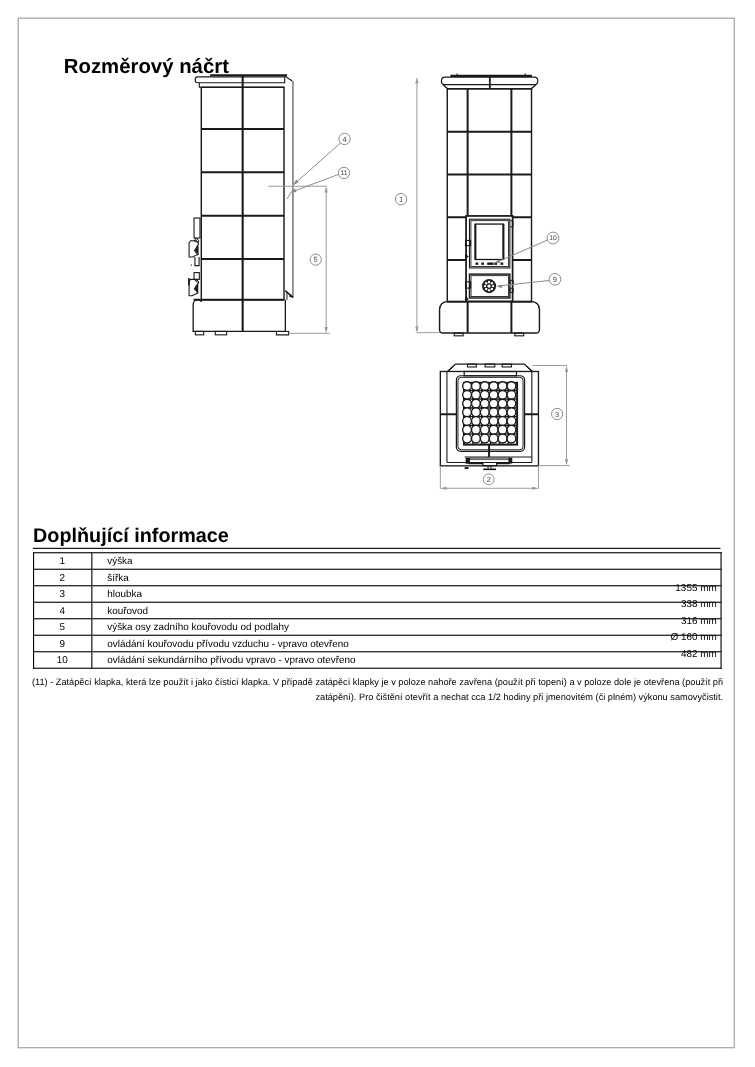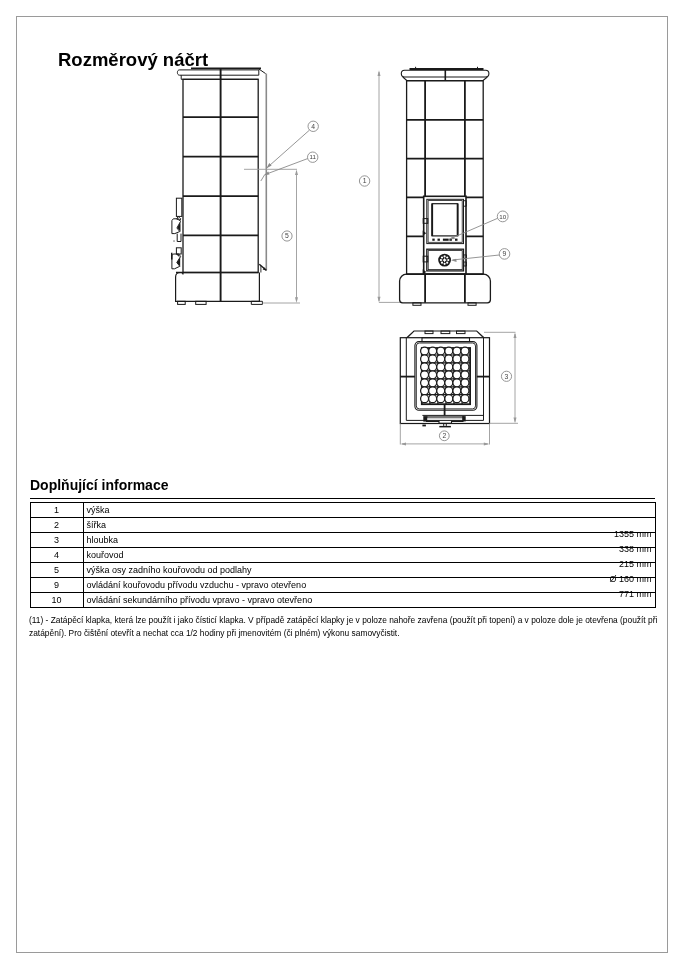--- a/index.html
+++ b/index.html
@@ -315,58 +315,58 @@
     <path d="M515,423.2 L513.5,417.6 L516.5,417.6 Z" fill="#9a9a9a" stroke="none"></path>
   </g>
 
   <g>
     <circle cx="506.5" cy="376.3" r="5.1" stroke="#8a8a8a" stroke-width="0.9"></circle>
     <text x="506.5" y="378.7" font-size="6.8" fill="#444" text-anchor="middle" stroke="none" font-family="Liberation Sans">3</text>
   </g>
 </g>
 </svg>
 
-<div class="abs" style="left:30px;top:477px;font-size:14px;font-weight:bold;color:#000;">Doplňující informace</div>
+<div class="abs" style="left:30px;top:477px;font-size:18px;font-weight:bold;color:#000;">Doplňující informace</div>
 
 <div class="abs" style="left:30px;top:497.5px;width:625px;height:0;border-top:1.2px solid #000;"></div>
 
 <div class="abs" style="left:29.5px;top:501.5px;">
 <table style="border-collapse:collapse;table-layout:fixed;width:626px;font-size:9px;color:#000;">
   <tbody>
         <tr style="height:15.1px;">
           <td class="n">1</td>
           <td class="d">výška<span class="v">1355 mm</span></td>
         </tr>
   <tr style="height:15.1px;">
           <td class="n">2</td>
           <td class="d">šířka<span class="v">338 mm</span></td>
         </tr>
   <tr style="height:15.1px;">
           <td class="n">3</td>
-          <td class="d">hloubka<span class="v">215 mm</span></td>
+          <td class="d">hloubka<span class="v">316 mm</span></td>
         </tr>
   <tr style="height:15.1px;">
           <td class="n">4</td>
           <td class="d">kouřovod<span class="v">Ø 160 mm</span></td>
         </tr>
   <tr style="height:15.1px;">
           <td class="n">5</td>
-          <td class="d">výška osy zadního kouřovodu od podlahy<span class="v">771 mm</span></td>
+          <td class="d">výška osy zadního kouřovodu od podlahy<span class="v">482 mm</span></td>
         </tr>
   <tr style="height:15.1px;">
           <td class="n">9</td>
           <td class="d">ovládání kouřovodu přívodu vzduchu - vpravo otevřeno</td>
         </tr>
   <tr style="height:15.1px;">
           <td class="n">10</td>
           <td class="d">ovládání sekundárního přívodu vpravo - vpravo otevřeno</td>
         </tr>
 </tbody>
     </table>
 </div>
 <style>
   table,td{border:1px solid #000;}
   td.n{width:52px;text-align:center;padding:0;}
-  td.d{padding:0 3px 0 3px;position:relative;}
+  td.d{padding:0 3px 0 14px;position:relative;}
   span.v{position:absolute;right:3px;top:50%;transform:translateY(-50%);margin-top:24px;}
 </style>
 
-<div class="abs" style="left:29px;top:614px;font-size:8.4px;line-height:12.5px;color:#000;white-space:nowrap;">(11) - Zatápěcí klapka, která lze použít i jako čísticí klapka. V případě zatápěcí klapky je v poloze nahoře zavřena (použít při topení) a v poloze dole je otevřena (použít při<br>zatápění). Pro čištění otevřít a nechat cca 1/2 hodiny při jmenovitém (či plném) výkonu samovyčistit.</div>
+<div class="abs" style="left:29px;top:614px;font-size:8.4px;line-height:12.5px;color:#000;white-space:nowrap;text-align:right;">(11) - Zatápěcí klapka, která lze použít i jako čísticí klapka. V případě zatápěcí klapky je v poloze nahoře zavřena (použít při topení) a v poloze dole je otevřena (použít při<br>zatápění). Pro čištění otevřít a nechat cca 1/2 hodiny při jmenovitém (či plném) výkonu samovyčistit.</div>
 
 </body></html>

